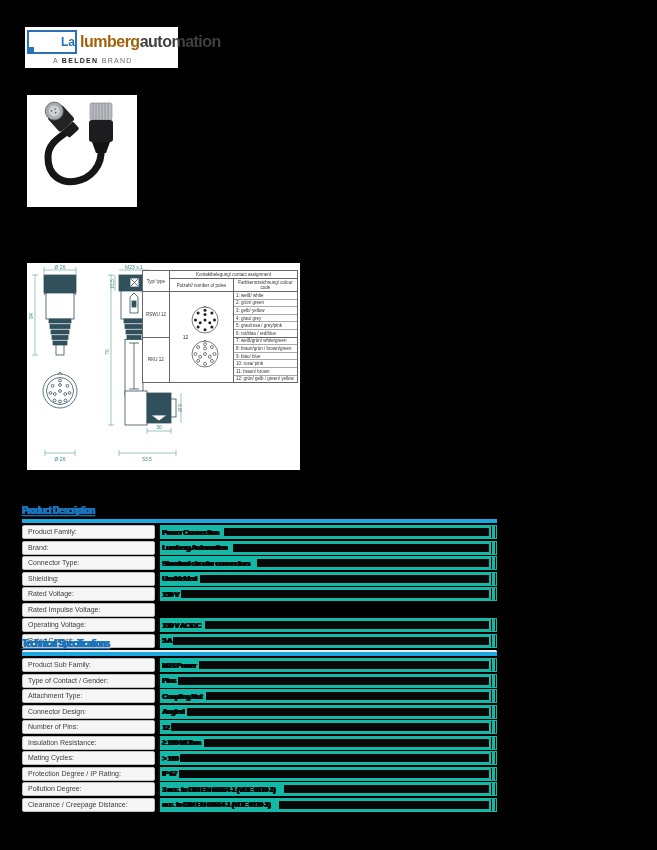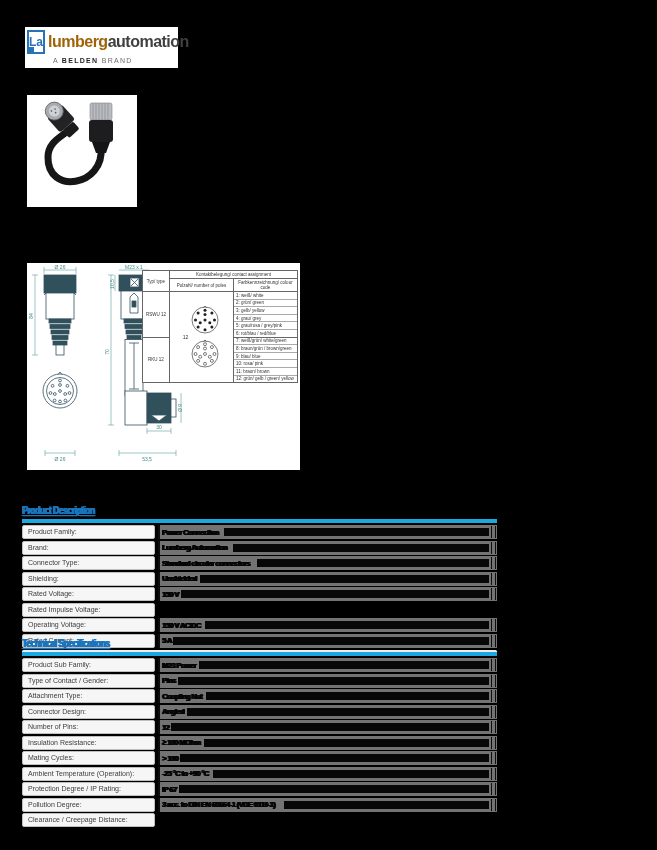--- a/index.html
+++ b/index.html
@@ -3,21 +3,21 @@
 <meta charset="utf-8">
 <style>
   html,body{margin:0;padding:0;background:#000;}
   body{font-family:"Liberation Sans", sans-serif;}
   .page{position:relative;width:657px;height:850px;background:#000;overflow:hidden;}
 
   
   .logo-card{position:absolute;left:25px;top:27px;width:153px;height:41px;background:#fff;padding:0;}
   .logo-row{display:flex;align-items:center;height:29px;padding-left:2px;}
   .la-mark{width:20px;height:20px;border:2.5px solid #2a72b8;background:#fff;display:flex;align-items:center;justify-content:center;
-    font-weight:bold;font-size:12px;color:#2a72b8;margin-right:3px;position:relative;}
+    font-weight:bold;font-size:12px;color:#2a72b8;margin-right:3px;position:relative;padding-left:32px;}
   .la-mark::after{content:"";position:absolute;left:0;bottom:0;width:5px;height:5px;background:#2a72b8;}
   .logo-name{font-size:16px;font-weight:bold;letter-spacing:-0.5px;white-space:nowrap;}
   .logo-name .blue{color:#a16207;}
   .logo-name .orange{color:#404040;}
   .tagline{margin-left:28px;margin-top:1px;font-size:7px;letter-spacing:1.3px;color:#6d6e71;white-space:nowrap;}
   .tagline b{color:#231f20;}
 
   
   .photo-card{position:absolute;left:27px;top:95px;width:110px;height:112px;background:#fff;}
 
@@ -36,21 +36,21 @@
 
   
   .spec-section{position:absolute;left:22px;width:475px;}
   .sec-title{display:inline-block;font-size:10px;font-weight:bold;color:#1b75bc;letter-spacing:-0.7px;
     text-decoration:underline;white-space:nowrap;transform:scaleX(.88);transform-origin:left;
     text-shadow:.6px 0 currentColor,-.5px 0 currentColor,1.1px .3px currentColor;}
   .cyan-bar{height:4px;background:#1ba7e0;margin:1px 0 2px 0;}
   .spec-row{display:flex;margin-bottom:1.5px;}
   .spec-label{width:126px;min-height:9px;background:#f6f6f6;border:1px solid #bfbfbf;border-radius:2px;
     font-size:7px;color:#3c3c3c;padding:2px 0 1px 5px;}
-  .spec-value{flex:1;background:#737373;margin-left:3px;border-left:2px solid #0c0c0c;display:flex;
+  .spec-value{flex:1;background:#14b8a6;margin-left:3px;border-left:2px solid #0c0c0c;display:flex;
     align-items:center;flex-wrap:wrap;padding:1px 8px 1px 2px;position:relative;}
   .spec-value::after{content:"";position:absolute;right:1px;top:1px;bottom:1px;width:3px;
     border-left:1.5px solid #0c0c0c;border-right:1.5px solid #0c0c0c;}
   .v-text{display:inline-block;font-size:8px;font-weight:bold;color:#050505;white-space:nowrap;
     letter-spacing:-0.6px;transform:scaleX(.93);transform-origin:left;
     text-shadow:.6px 0 #050505,-.6px 0 #050505,1.1px .4px #050505;}
   .v-bar{flex:1 1 20px;height:8px;background:#070707;margin-left:1px;}
   .v-bar2{flex:0 0 58%;height:8px;background:#070707;margin-top:1.5px;}
   .table-footer-strip{height:3px;background:#ededed;border-radius:2px;margin-top:2px;}
 
@@ -357,39 +357,37 @@
           </div>
         </div>
         <div class="spec-row">
           <div class="spec-label">Mating Cycles:</div>
           <div class="spec-value">
             <span class="v-text">&gt; 100</span>
             <span class="v-bar"></span>
           </div>
         </div>
         <div class="spec-row">
-          <div class="spec-label">Ambient Temperature (Operation):</div>
-          <div class="spec-value">
-            <span class="v-text">-25 °C to +90 °C</span>
-            <span class="v-bar"></span>
-          </div>
-        </div>
-        <div class="spec-row">
           <div class="spec-label">Protection Degree / IP Rating:</div>
           <div class="spec-value">
             <span class="v-text">IP 67</span>
             <span class="v-bar"></span>
           </div>
         </div>
         <div class="spec-row">
           <div class="spec-label">Pollution Degree:</div>
           <div class="spec-value">
             <span class="v-text">3 acc. to DIN EN 60664-1 (VDE 0110-1)</span>
             <span class="v-bar"></span>
           </div>
         </div>
         <div class="spec-row">
           <div class="spec-label">Clearance / Creepage Distance:</div>
+          <div class="spec-value">
+            <span class="v-text">acc. to DIN EN 60664-1 (VDE 0110-1)</span>
+            <span class="v-bar"></span>
+            <span class="v-bar2"></span>
+          </div>
         </div>
       </div>
   </div>
 
 </div>
 
 </body></html>

